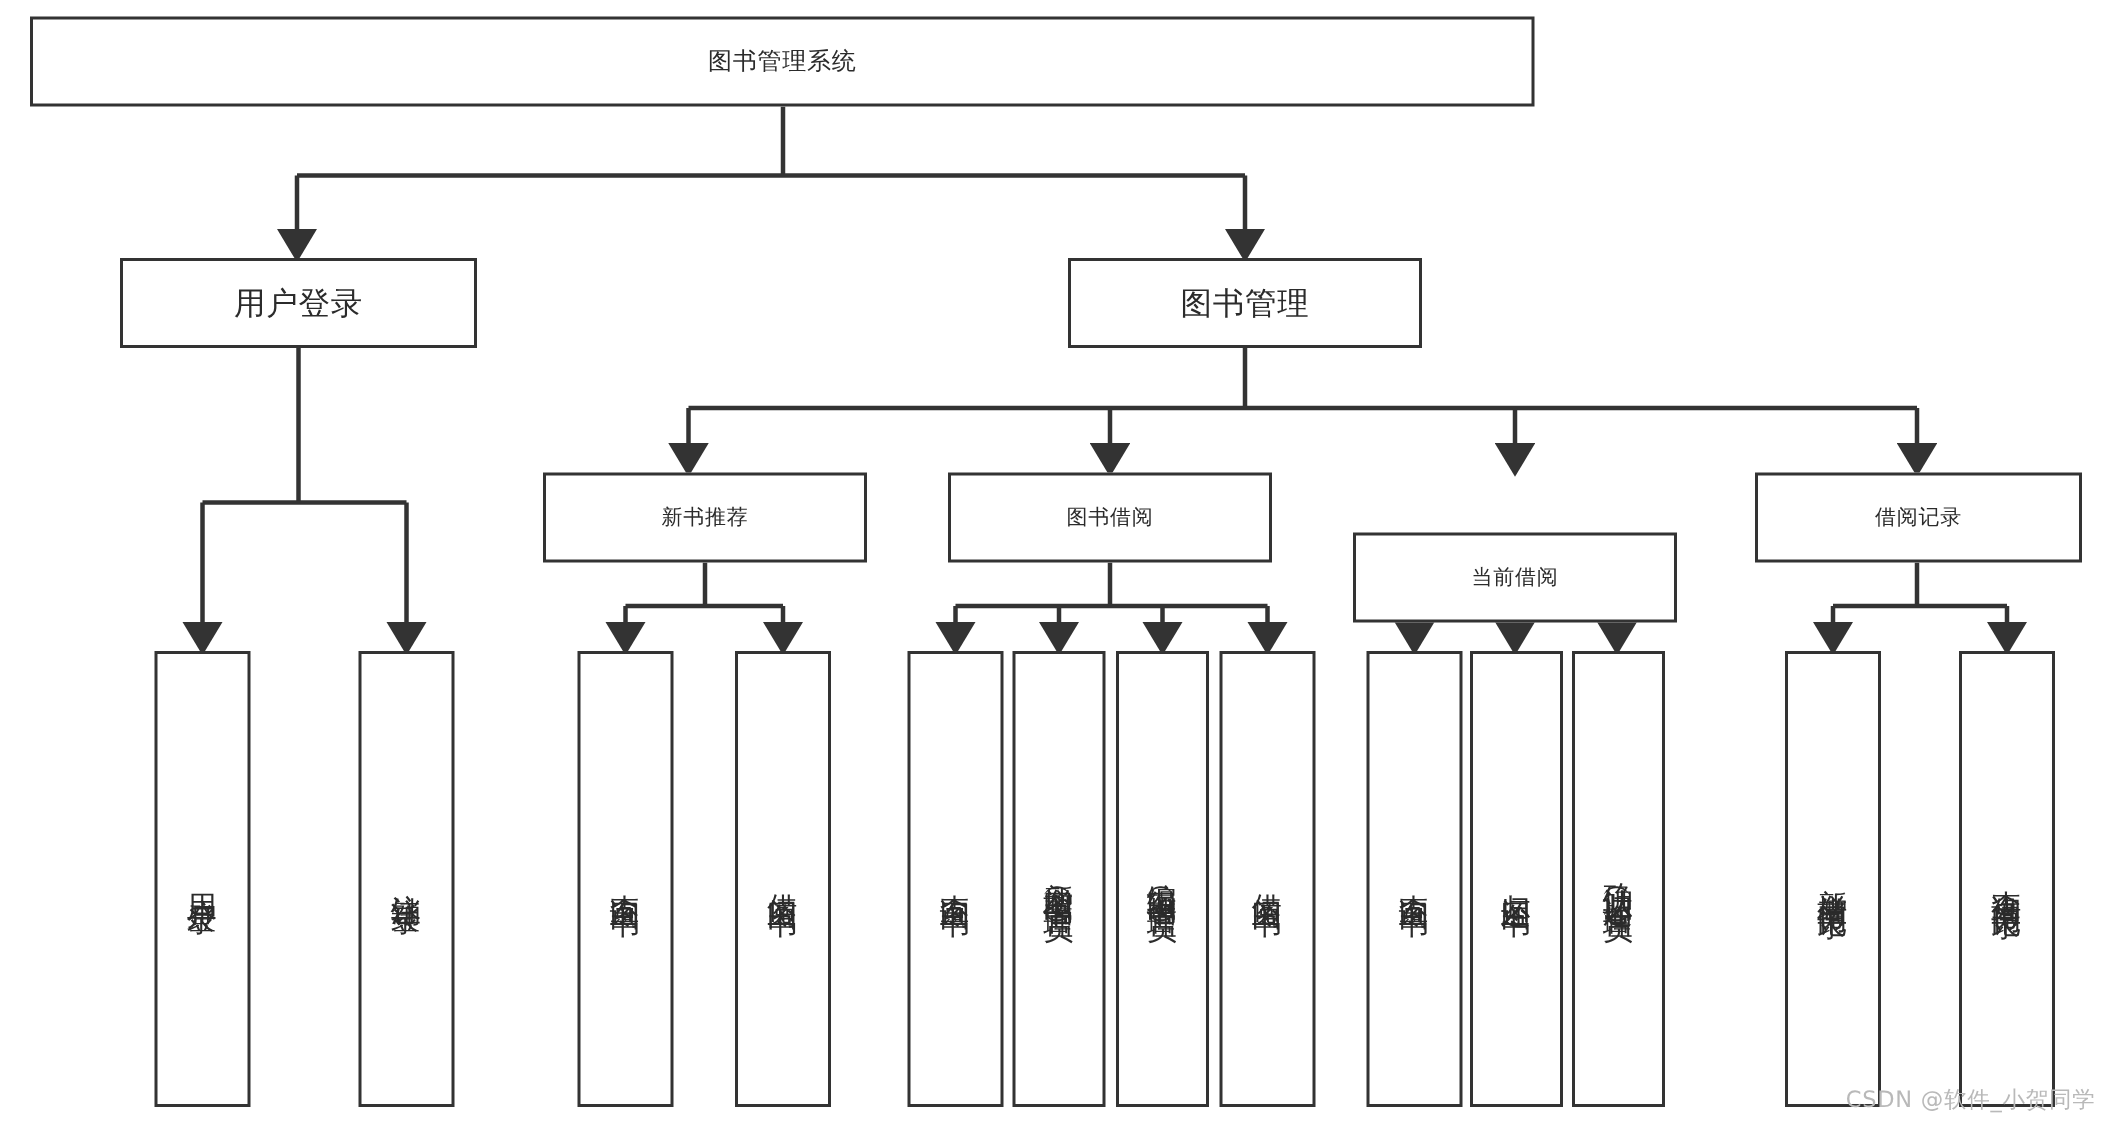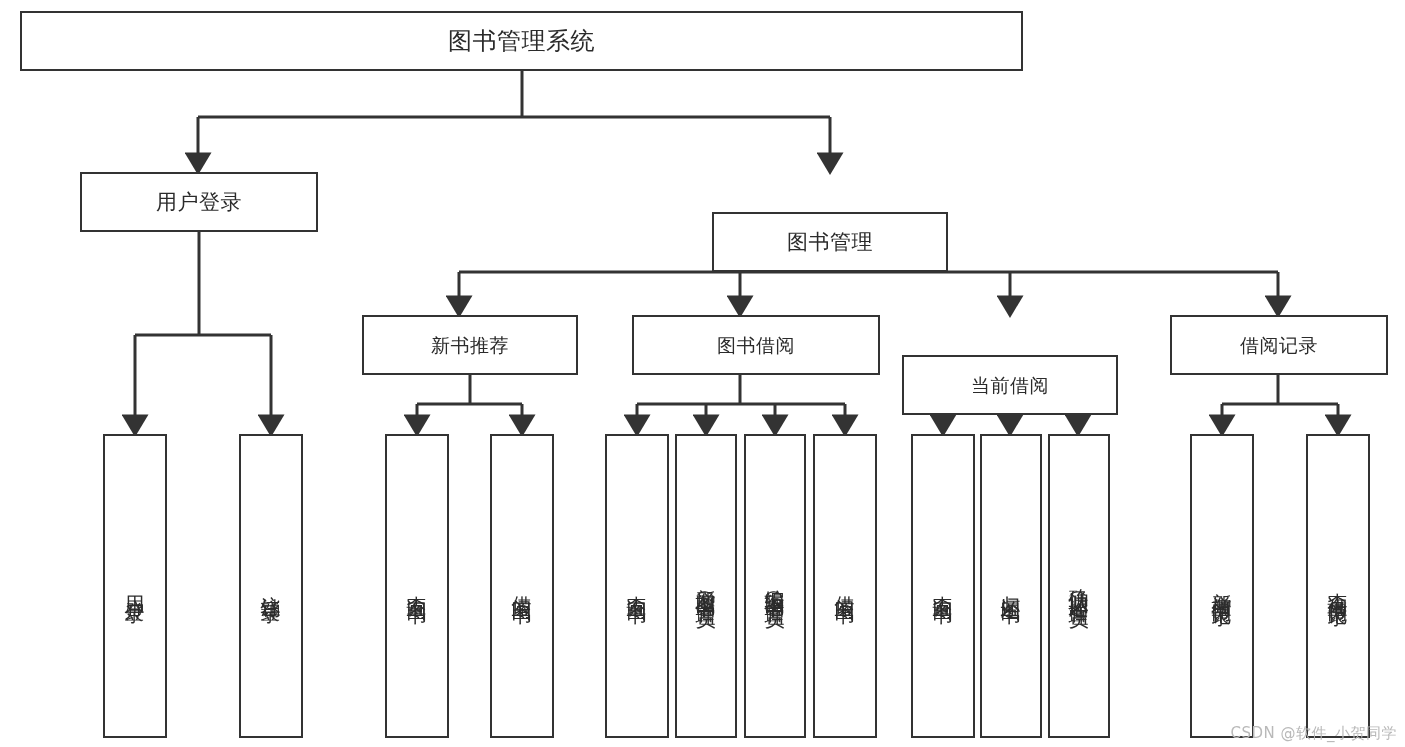--- a/index.html
+++ b/index.html
@@ -32,23 +32,23 @@
     line-height:1.18;
     color:#2b2b2b;
     letter-spacing:0.5px;
   }
   
   .node.horiz .label{
     writing-mode:horizontal-tb;
     font-size:21px;
   }
   .node.root{ border-width:2px; }
-  .node.root .label{ font-size:24px; }
+  .node.root .label{ font-size:16px; }
   .node.lvl1 .label{ font-size:21px; }
-  .node.lvl2 .label{ font-size:19px; }
+  .node.lvl2 .label{ font-size:14px; }
   
   .node.leaf{
     padding:6px 0;
   }
   .node.leaf .label{
     writing-mode:vertical-rl;
     text-orientation:upright;
     font-size:20px;
     letter-spacing:3px;
     line-height:1;
@@ -129,29 +129,29 @@
   </svg>
 
   <div class="node root horiz" style="left:20px;top:11px;width:1003px;height:60px;">
     <span class="label">图书管理系统</span>
   </div>
 
   <div class="node lvl1 horiz" style="left:80px;top:172px;width:238px;height:60px;">
     <span class="label">用户登录</span>
   </div>
 
-  <div class="node lvl1 horiz" style="left:712px;top:172px;width:236px;height:60px;margin-top:40px;">
+  <div class="node lvl1 horiz" style="left:712px;top:172px;width:236px;height:60px;">
     <span class="label">图书管理</span>
   </div>
 
   <div class="node lvl2 horiz" style="left:362px;top:315px;width:216px;height:60px;">
     <span class="label">新书推荐</span>
   </div>
 
-  <div class="node lvl2 horiz" style="left:632px;top:315px;width:248px;height:60px;">
+  <div class="node lvl2 horiz" style="left:632px;top:315px;width:216px;height:60px;">
     <span class="label">图书借阅</span>
   </div>
 
   <div class="node lvl2 horiz" style="left:902px;top:315px;width:216px;height:60px;margin-top:40px;">
     <span class="label">当前借阅</span>
   </div>
 
   <div class="node lvl2 horiz" style="left:1170px;top:315px;width:218px;height:60px;">
     <span class="label">借阅记录</span>
   </div>

